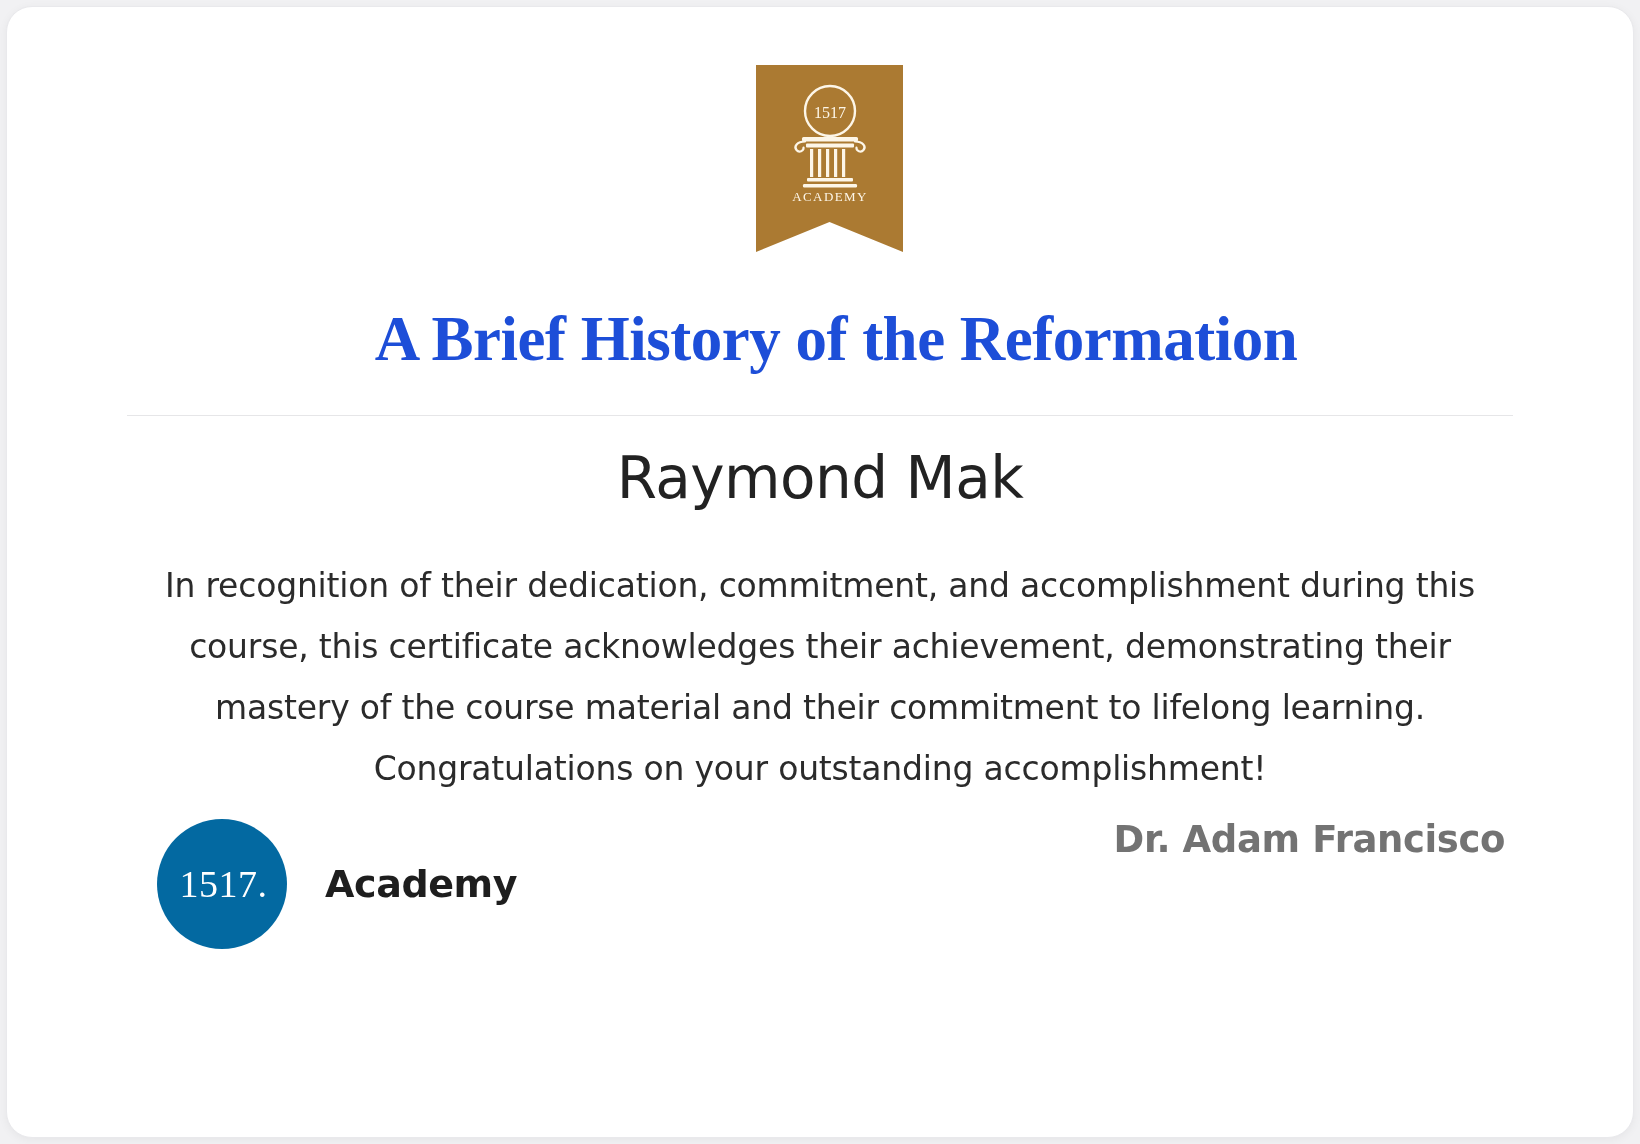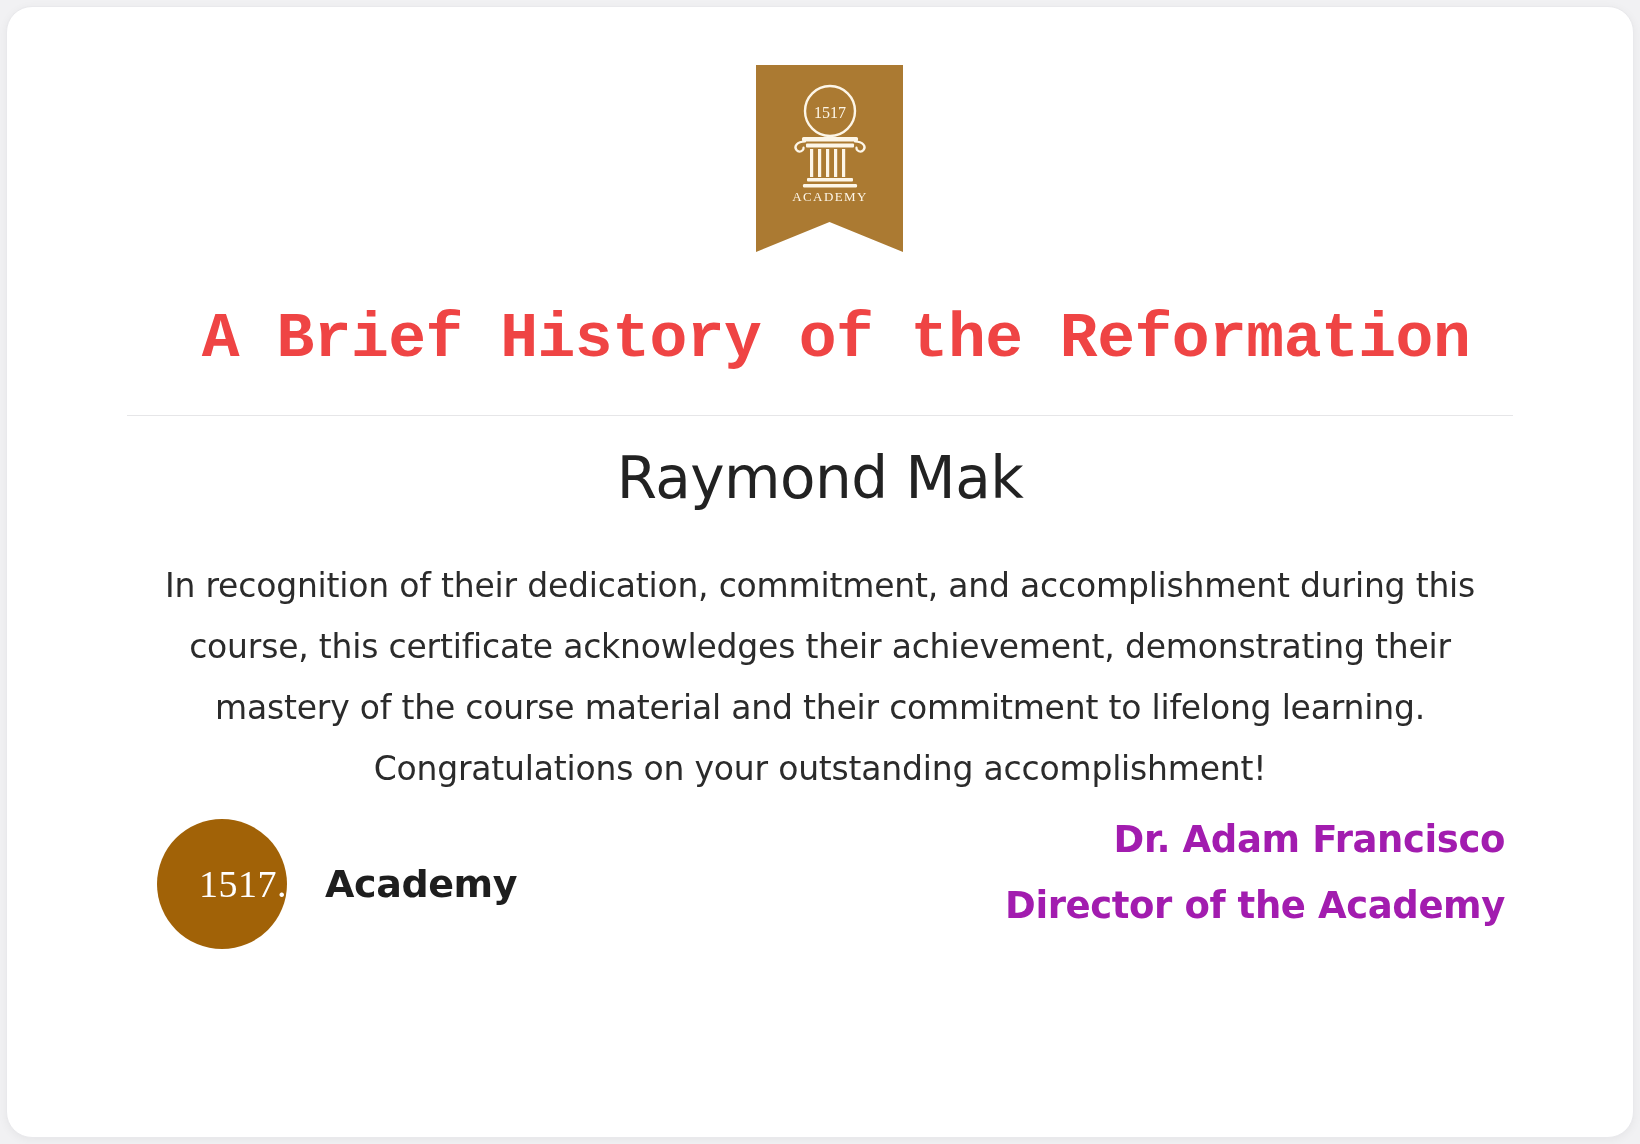--- a/index.html
+++ b/index.html
@@ -50,25 +50,25 @@
     width: 110px;
     height: 125px;
   }
 
   
   #title {
     position: absolute;
     left: 0; right: 0;
     top: 298px;
     text-align: center;
-    font-family: Liberation Mono, monospace;
+    font-family: Liberation Serif, serif;
     font-weight: bold;
     font-size: 63px;
     letter-spacing: -0.5px;
-    color: #ef4444;
+    color: #1d4ed8;
     line-height: 1.1;
     margin-left: 32px;
   }
 
   
   #divider {
     position: absolute;
     left: 120px;
     right: 120px;
     top: 408px;
@@ -116,24 +116,24 @@
     position: absolute;
     left: 150px;
     top: 12px;
     display: flex;
     align-items: center;
   }
   #academy-seal {
     width: 130px;
     height: 130px;
     border-radius: 50%;
-    background: #a16207;
+    background: #0369a1;
     display: flex;
     align-items: center;
-    justify-content: flex-end;
+    justify-content: center;
   }
   #academy-seal-text {
     font-family: "Liberation Serif", "DejaVu Serif", serif;
     color: #ffffff;
     font-size: 38px;
     letter-spacing: 0.5px;
     line-height: 1;
     padding-left: 3px;
   }
   #academy-label {
@@ -148,21 +148,21 @@
   #signature-block {
     position: absolute;
     right: 128px;
     top: 0;
     text-align: right;
   }
   .signature-line {
     font-family: "DejaVu Sans", "Liberation Sans", sans-serif;
     font-weight: bold;
     font-size: 37px;
-    color: #a21caf;
+    color: #737373;
     letter-spacing: -0.4px;
     line-height: 66px;
     white-space: nowrap;
   }
 </style>
 </head>
 <body>
 
 <div id="certificate-card">
 
@@ -206,18 +206,17 @@
 
     <div id="academy-block">
       <div id="academy-seal">
         <span id="academy-seal-text">1517.</span>
       </div>
       <span id="academy-label">Academy</span>
     </div>
 
     <div id="signature-block">
       <div class="signature-line">Dr. Adam Francisco</div>
-      <div class="signature-line">Director of the Academy</div>
     </div>
 
   </div>
 
 </div>
 
 </body></html>

